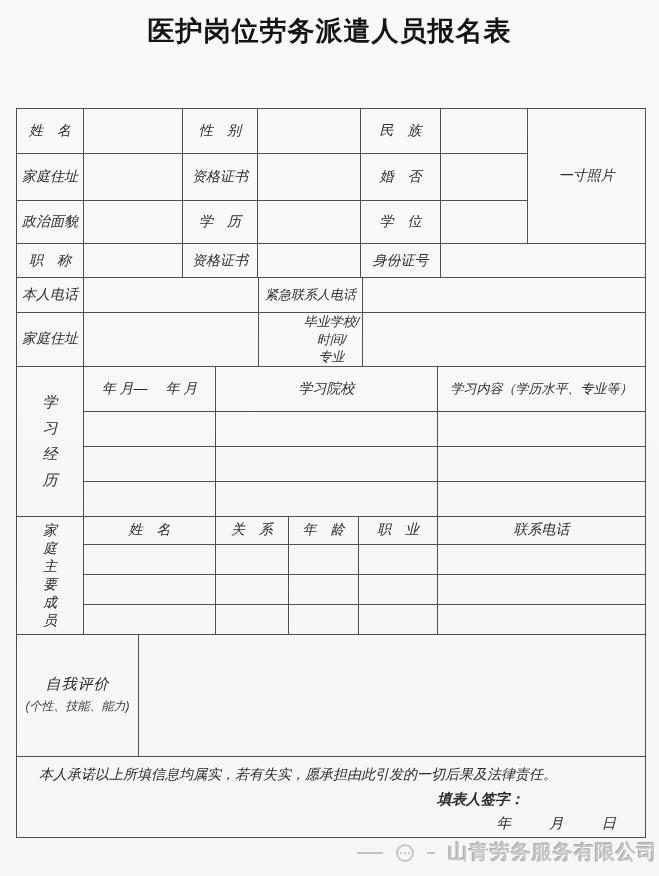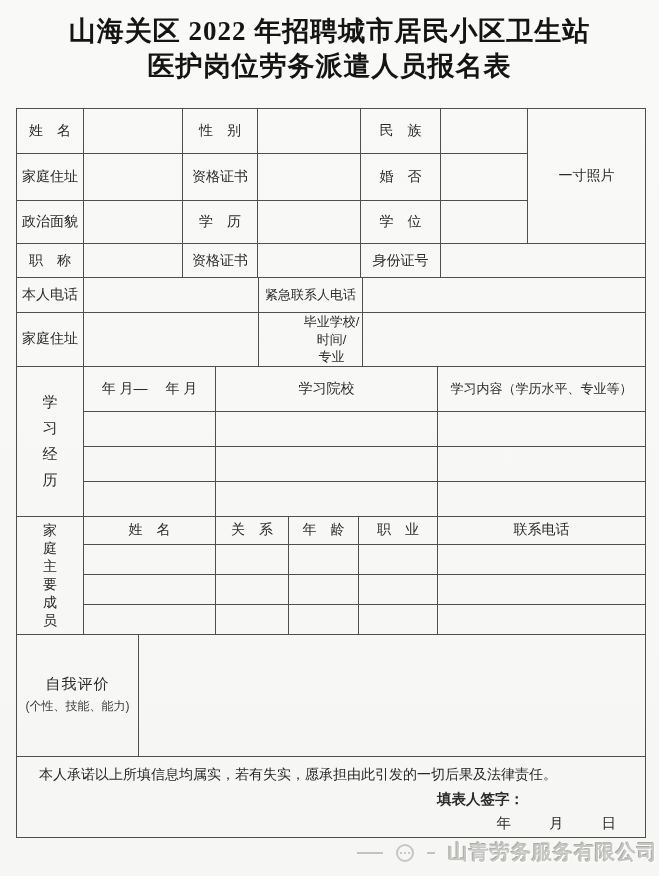--- a/index.html
+++ b/index.html
@@ -13,21 +13,21 @@
     background:linear-gradient(180deg,#f9f9f7 0%,#f6f6f4 100%);
     overflow:hidden;
   }
   .title {
     padding-top:14px; text-align:center;
     font-family:"Liberation Serif", serif;
     font-weight:700; font-size:27px; line-height:35px;
     color:#141414; letter-spacing:1px;
   }
   .grid { position:absolute; left:16px; top:108px; width:629px; }
-  table { width:100%; table-layout:fixed; border-collapse:collapse; }
+  table { width:100%; table-layout:fixed; border-collapse:collapse;font-style:italic; }
   table + table { margin-top:-1px; }
   td {
     border:1px solid #4f4f4f;
     text-align:center; vertical-align:middle;
     font-size:14px; color:#2b2b2b; padding:0 2px;
     overflow:hidden;
   }
   .lab { letter-spacing:0; }
   .small { font-size:13px; }
   .pre { white-space:pre-line; line-height:1.35;padding-left:44px; }
@@ -81,21 +81,20 @@
     width:2px; height:2px; background:#b8b8b5; border-radius:50%;
     box-shadow:4px 0 0 #b8b8b5, 8px 0 0 #b8b8b5;
   }
 </style>
 </head>
 <body>
 
 <div class="sheet">
 
   <div class="title">
-    <div>山海关区 2022 年招聘城市居民小区卫生站</div>
     <div>医护岗位劳务派遣人员报名表</div>
   </div>
 
   <div class="grid">
 
     <table class="tA">
       <colgroup>
           <col style="width:67px">
           <col style="width:99px">
           <col style="width:75px">

